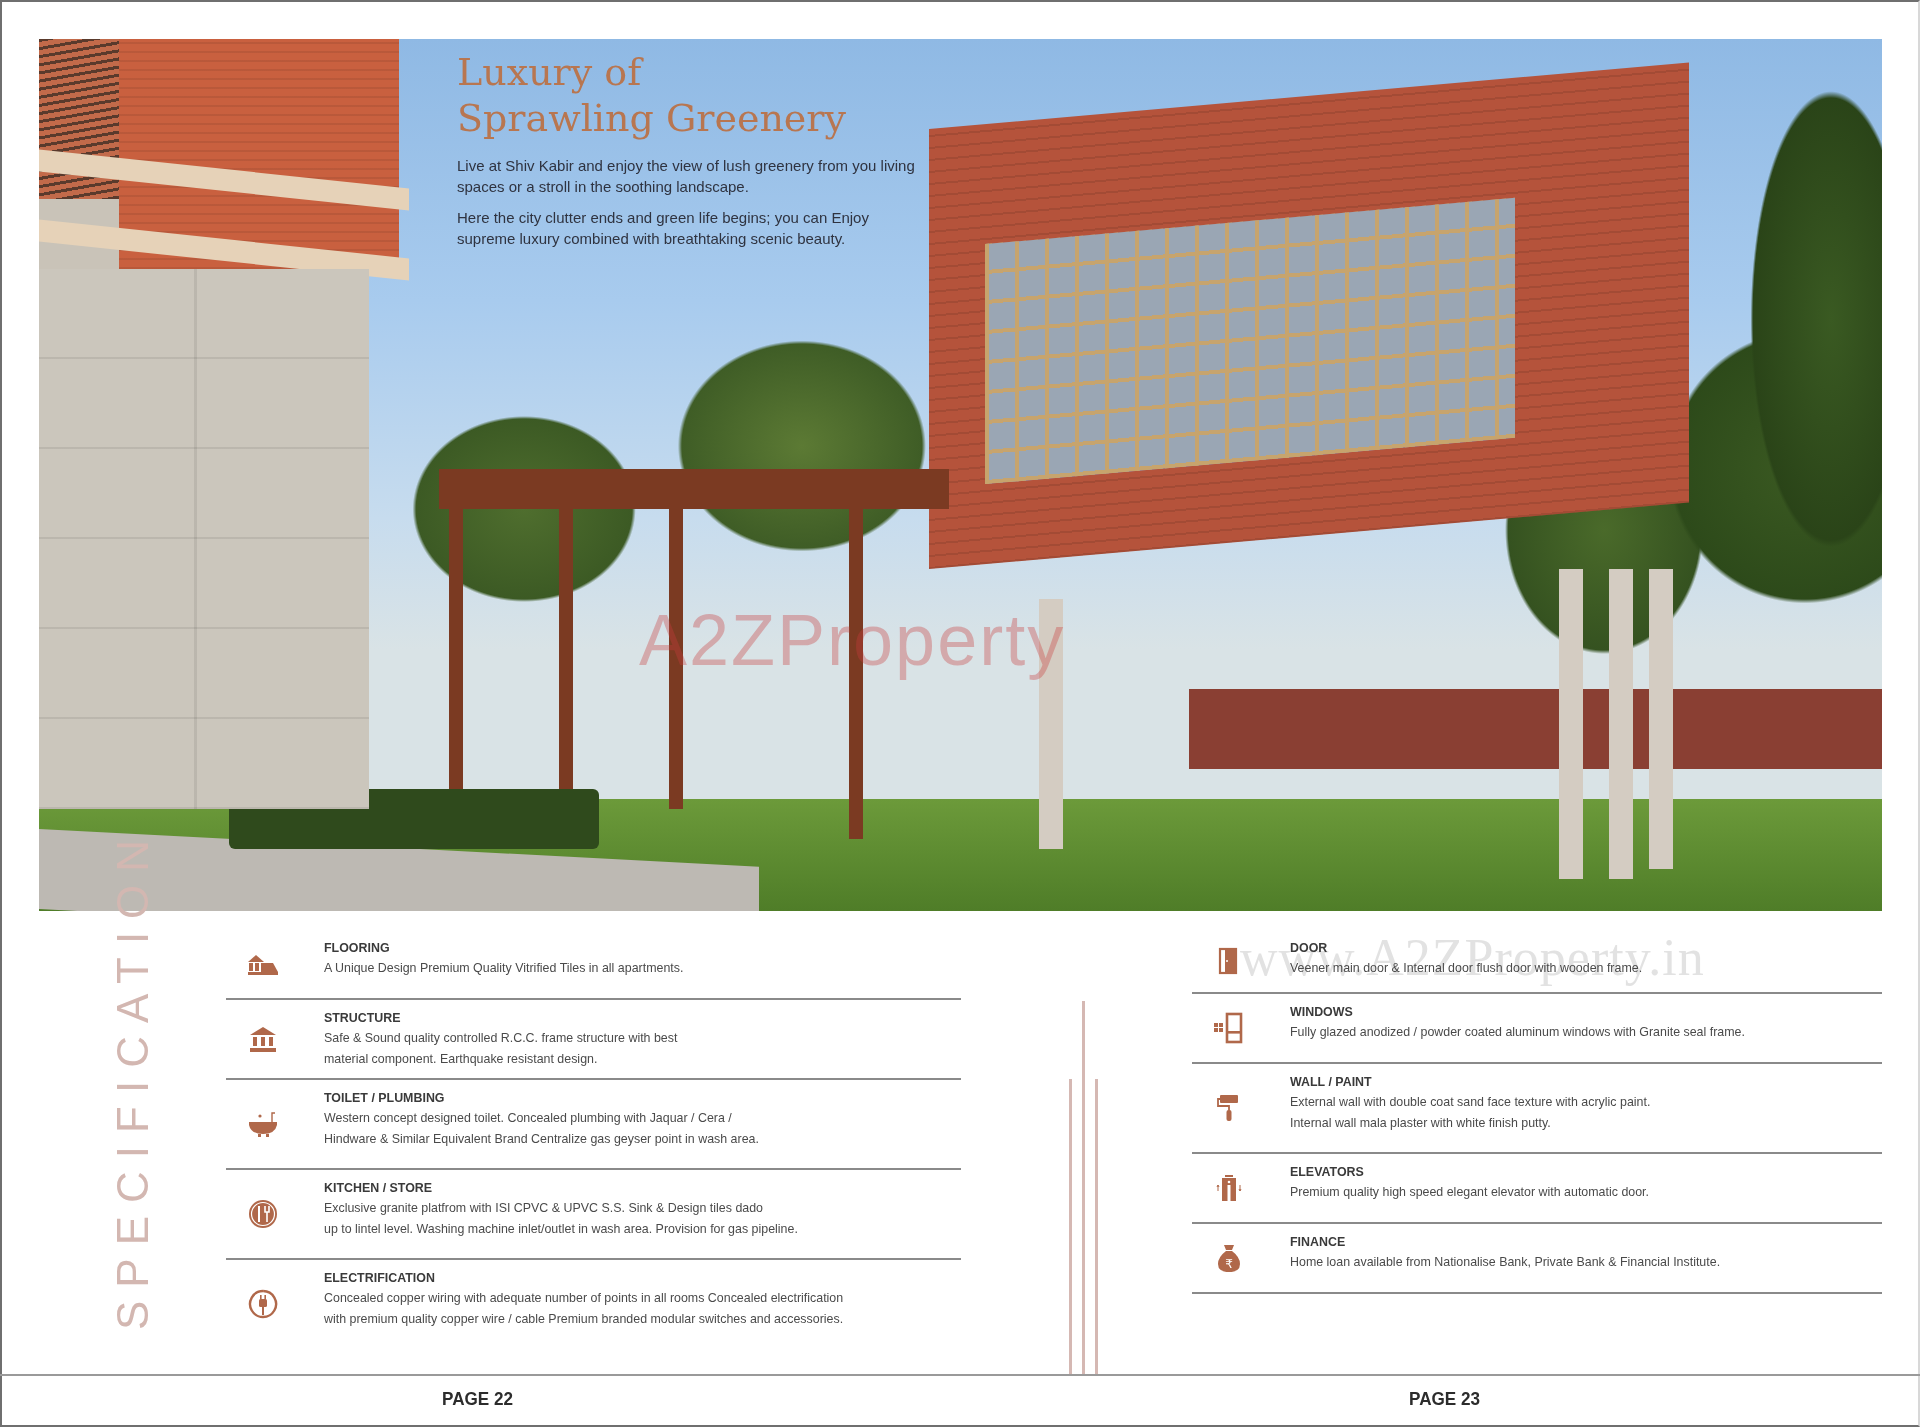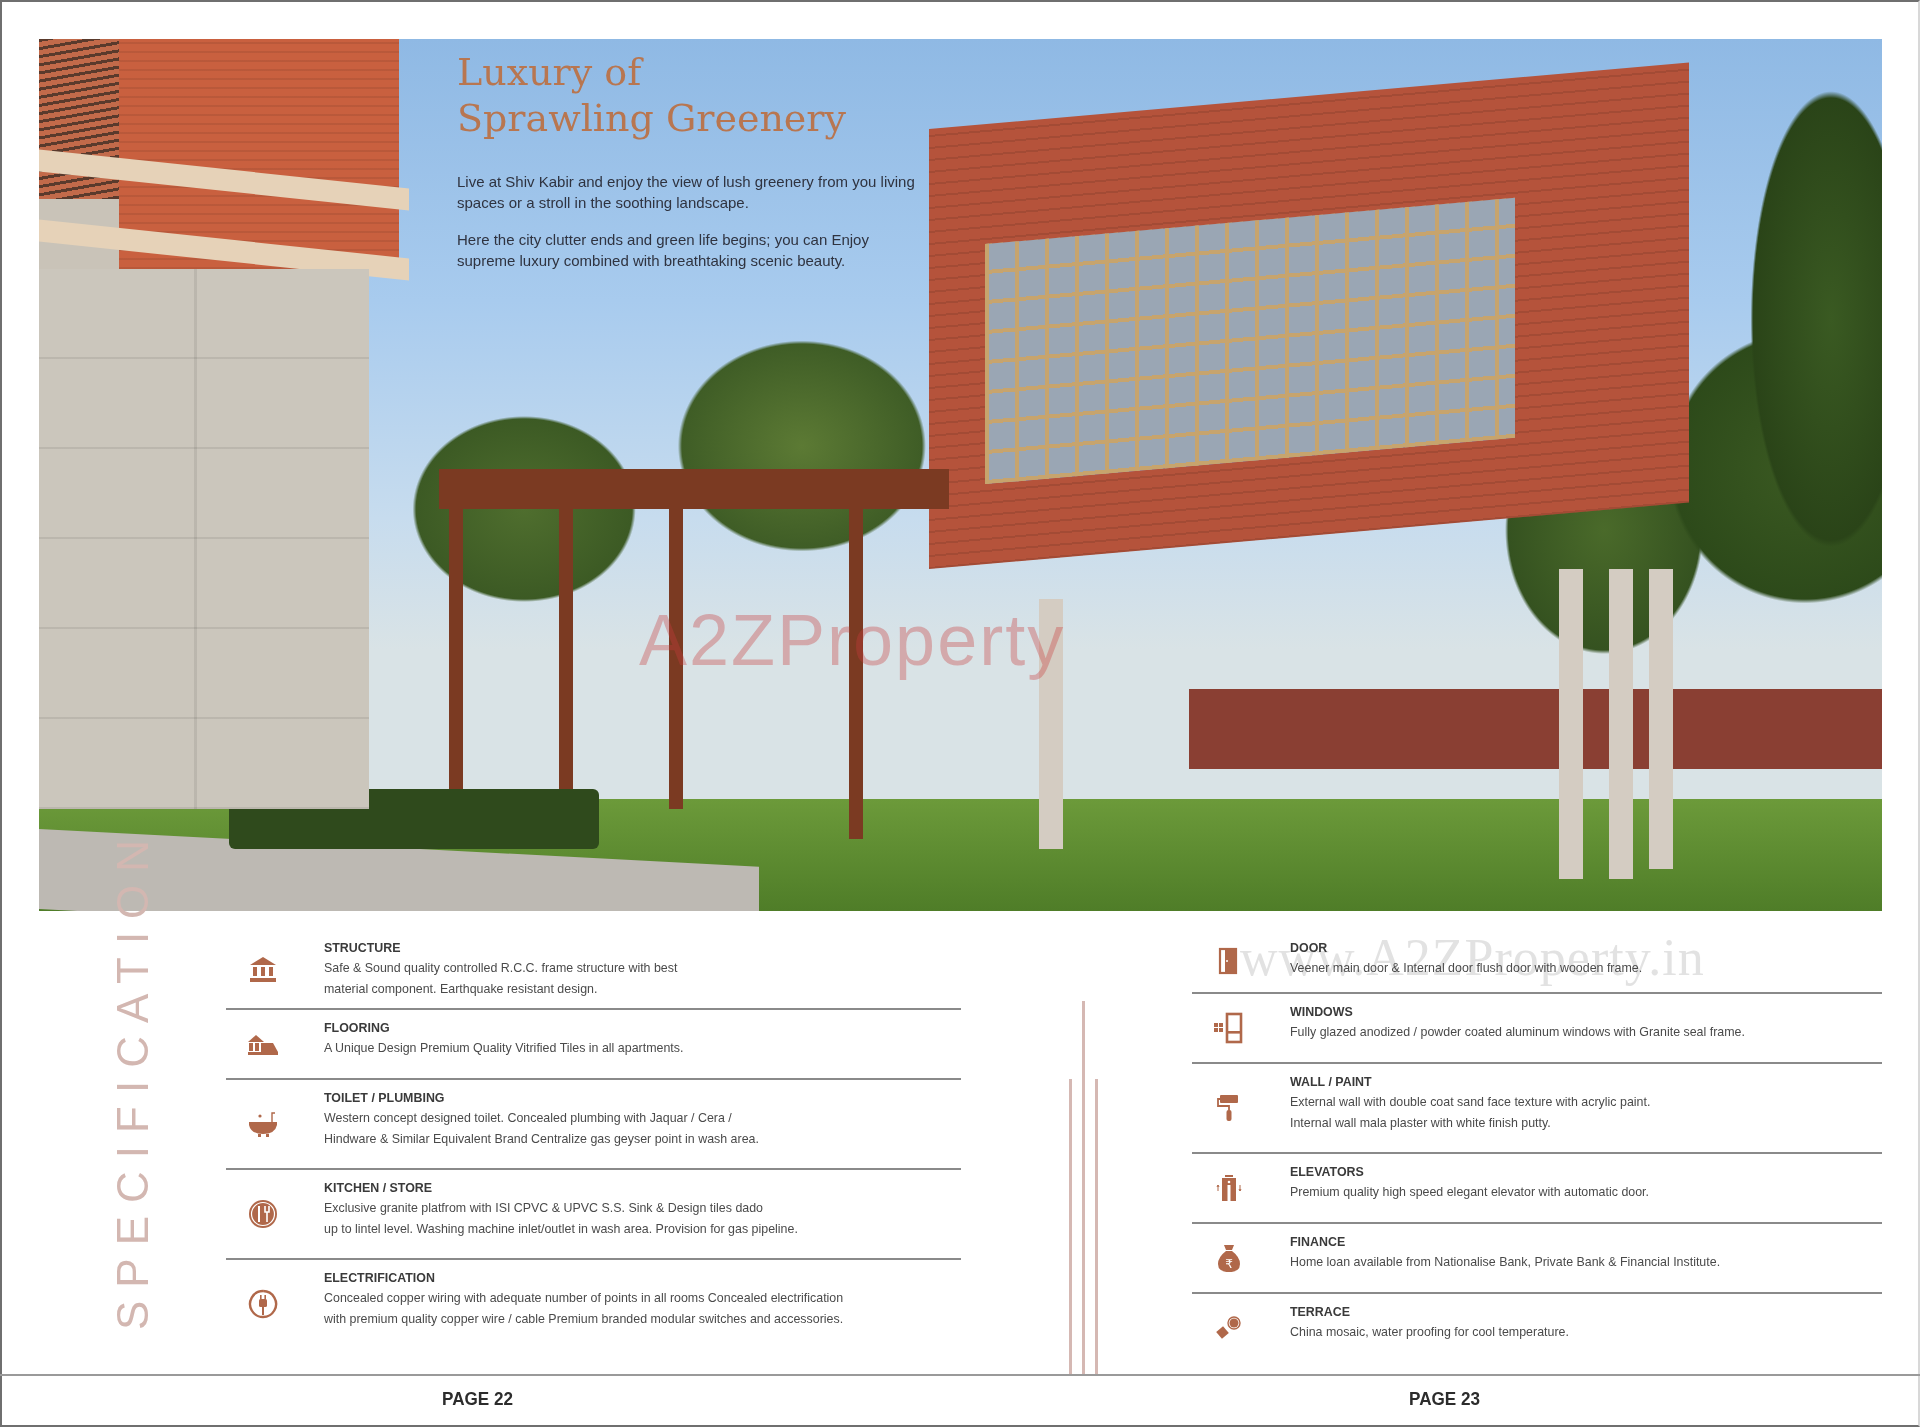--- a/index.html
+++ b/index.html
@@ -38,21 +38,21 @@
   .pergola { position:absolute; left:400px; top:430px; width:510px; height:40px; background:#7b3a22; }
   .pergola-post { position:absolute; width:14px; background:#7b3a22; }
   .ground-wall { position:absolute; left:1150px; top:650px; width:693px; height:80px; background:#8a3f33; }
   .hedge { position:absolute; left:190px; top:750px; width:370px; height:60px; background:#2f4a1c; border-radius:6px; }
   .lawn { position:absolute; left:0; top:760px; width:1843px; height:112px; background:linear-gradient(180deg,#6c9a3a,#4f7d28); }
   .path { position:absolute; left:0; top:790px; width:720px; height:80px; background:#bdb9b3; transform:skewY(3deg); transform-origin:left; }
   .watermark-photo { position:absolute; left:600px; top:560px; font-size:72px; font-weight:normal; color:rgba(200,60,60,.35); letter-spacing:2px; }
 
   .hero-title { position:absolute; left:418px; top:10px; font-family:"DejaVu Serif", serif; font-size:38px; line-height:46px; color:#b87650; }
   .hero-body { position:absolute; left:418px; top:116px; width:470px; font-size:15px; line-height:21px; color:#2f3340; }
-  .hero-body p { margin:16px 0 10px 0; }
+  .hero-body p { margin:0 0 10px 0; }
 
   
   .spec-title { position:absolute; left:108px; top:1330px; transform-origin:left top; transform:rotate(-90deg);
     font-size:44px; letter-spacing:13px; color:#d3b7b1; font-weight:300; white-space:nowrap; }
 
   .spec-col { position:absolute; }
   .spec-left { left:226px; top:930px; width:735px; }
   .spec-right { left:1192px; top:930px; width:690px; }
   .spec-item { position:relative; border-bottom:2px solid #8a8a8a; padding:8px 0 14px 98px; }
   .spec-item.last { border-bottom:none; }
@@ -108,46 +108,46 @@
   </div>
   <div class="hero-body">
     <p>Live at Shiv Kabir and enjoy the view of lush greenery from you living spaces or a stroll in the soothing landscape.</p>
     <p>Here the city clutter ends and green life begins; you can Enjoy supreme luxury combined with breathtaking scenic beauty.</p>
   </div>
 </div>
 
 <div class="spec-title">SPECIFICATION</div>
 
 <div class="spec-col spec-left">
+  <div class="spec-item" style="height:46px">
+    <span class="icon">
+      <svg viewBox="0 0 34 34">
+          <polygon points="10,8 2,15 18,15" fill="#b0684a"></polygon>
+          <rect x="3" y="16" width="4" height="8" fill="#b0684a"></rect>
+          <rect x="9" y="16" width="4" height="8" fill="#b0684a"></rect>
+          <polygon points="15,16 27,16 32,25 15,25" fill="#b0684a"></polygon>
+          <rect x="2" y="25" width="30" height="3" fill="#b0684a"></rect>
+        </svg>
+    </span>
+    <div class="head">FLOORING</div>
+    <div class="desc">A Unique Design Premium Quality Vitrified Tiles in all apartments.</div>
+  </div>
   <div class="spec-item" style="height:56px">
     <span class="icon">
       <svg viewBox="0 0 34 34">
           <polygon points="17,5 4,13 30,13" fill="#b0684a"></polygon>
           <rect x="7" y="15" width="4" height="9" fill="#b0684a"></rect>
           <rect x="15" y="15" width="4" height="9" fill="#b0684a"></rect>
           <rect x="23" y="15" width="4" height="9" fill="#b0684a"></rect>
           <rect x="4" y="26" width="26" height="4" fill="#b0684a"></rect>
         </svg>
     </span>
     <div class="head">STRUCTURE</div>
     <div class="desc">Safe &amp; Sound quality controlled R.C.C. frame structure with best</div>
     <div class="desc">material component. Earthquake resistant design.</div>
-  </div>
-  <div class="spec-item" style="height:46px">
-    <span class="icon">
-      <svg viewBox="0 0 34 34">
-          <polygon points="10,8 2,15 18,15" fill="#b0684a"></polygon>
-          <rect x="3" y="16" width="4" height="8" fill="#b0684a"></rect>
-          <rect x="9" y="16" width="4" height="8" fill="#b0684a"></rect>
-          <polygon points="15,16 27,16 32,25 15,25" fill="#b0684a"></polygon>
-          <rect x="2" y="25" width="30" height="3" fill="#b0684a"></rect>
-        </svg>
-    </span>
-    <div class="head">FLOORING</div>
-    <div class="desc">A Unique Design Premium Quality Vitrified Tiles in all apartments.</div>
   </div>
   <div class="spec-item" style="height:66px">
     <span class="icon">
       <svg viewBox="0 0 34 34">
           <path d="M3 15 h28 v3 q-2 9 -14 9 q-12 0 -14 -9z" fill="#b0684a"></path>
           <rect x="12" y="27" width="3" height="3" fill="#b0684a"></rect>
           <rect x="20" y="27" width="3" height="3" fill="#b0684a"></rect>
           <path d="M26 15 v-9 h3" stroke="#b0684a" stroke-width="1.4" fill="none"></path>
           <circle cx="14" cy="9" r="1.6" fill="#b0684a"></circle>
         </svg>
@@ -248,28 +248,17 @@
     <span class="icon">
       <svg viewBox="0 0 34 34">
           <path d="M12 4 h10 l-2 5 h-6z" fill="#b0684a"></path>
           <path d="M14 10 h6 q8 6 8 13 q0 8 -11 8 q-11 0 -11 -8 q0 -7 8 -13z" fill="#b0684a"></path>
           <text x="17" y="27" font-size="12" fill="#fff" text-anchor="middle" font-family="DejaVu Sans, sans-serif">₹</text>
         </svg>
     </span>
     <div class="head">FINANCE</div>
     <div class="desc">Home loan available from Nationalise Bank, Private Bank &amp; Financial Institute.</div>
   </div>
-  <div class="spec-item last" style="height:46px">
-    <span class="icon">
-      <svg viewBox="0 0 34 34">
-          <rect x="6" y="17" width="9" height="9" fill="#b0684a" transform="rotate(-40 10.5 21.5)"></rect>
-          <circle cx="22" cy="12" r="6" fill="none" stroke="#b0684a" stroke-width="1.4"></circle>
-          <circle cx="22" cy="12" r="4.5" fill="#b0684a"></circle>
-        </svg>
-    </span>
-    <div class="head">TERRACE</div>
-    <div class="desc">China mosaic, water proofing for cool temperature.</div>
-  </div>
 </div>
 
 <div class="footer-line"></div>
 <div class="page-num" style="left:442px;">PAGE 22</div>
 <div class="page-num" style="left:1409px;">PAGE 23</div>
 
 </body></html>

